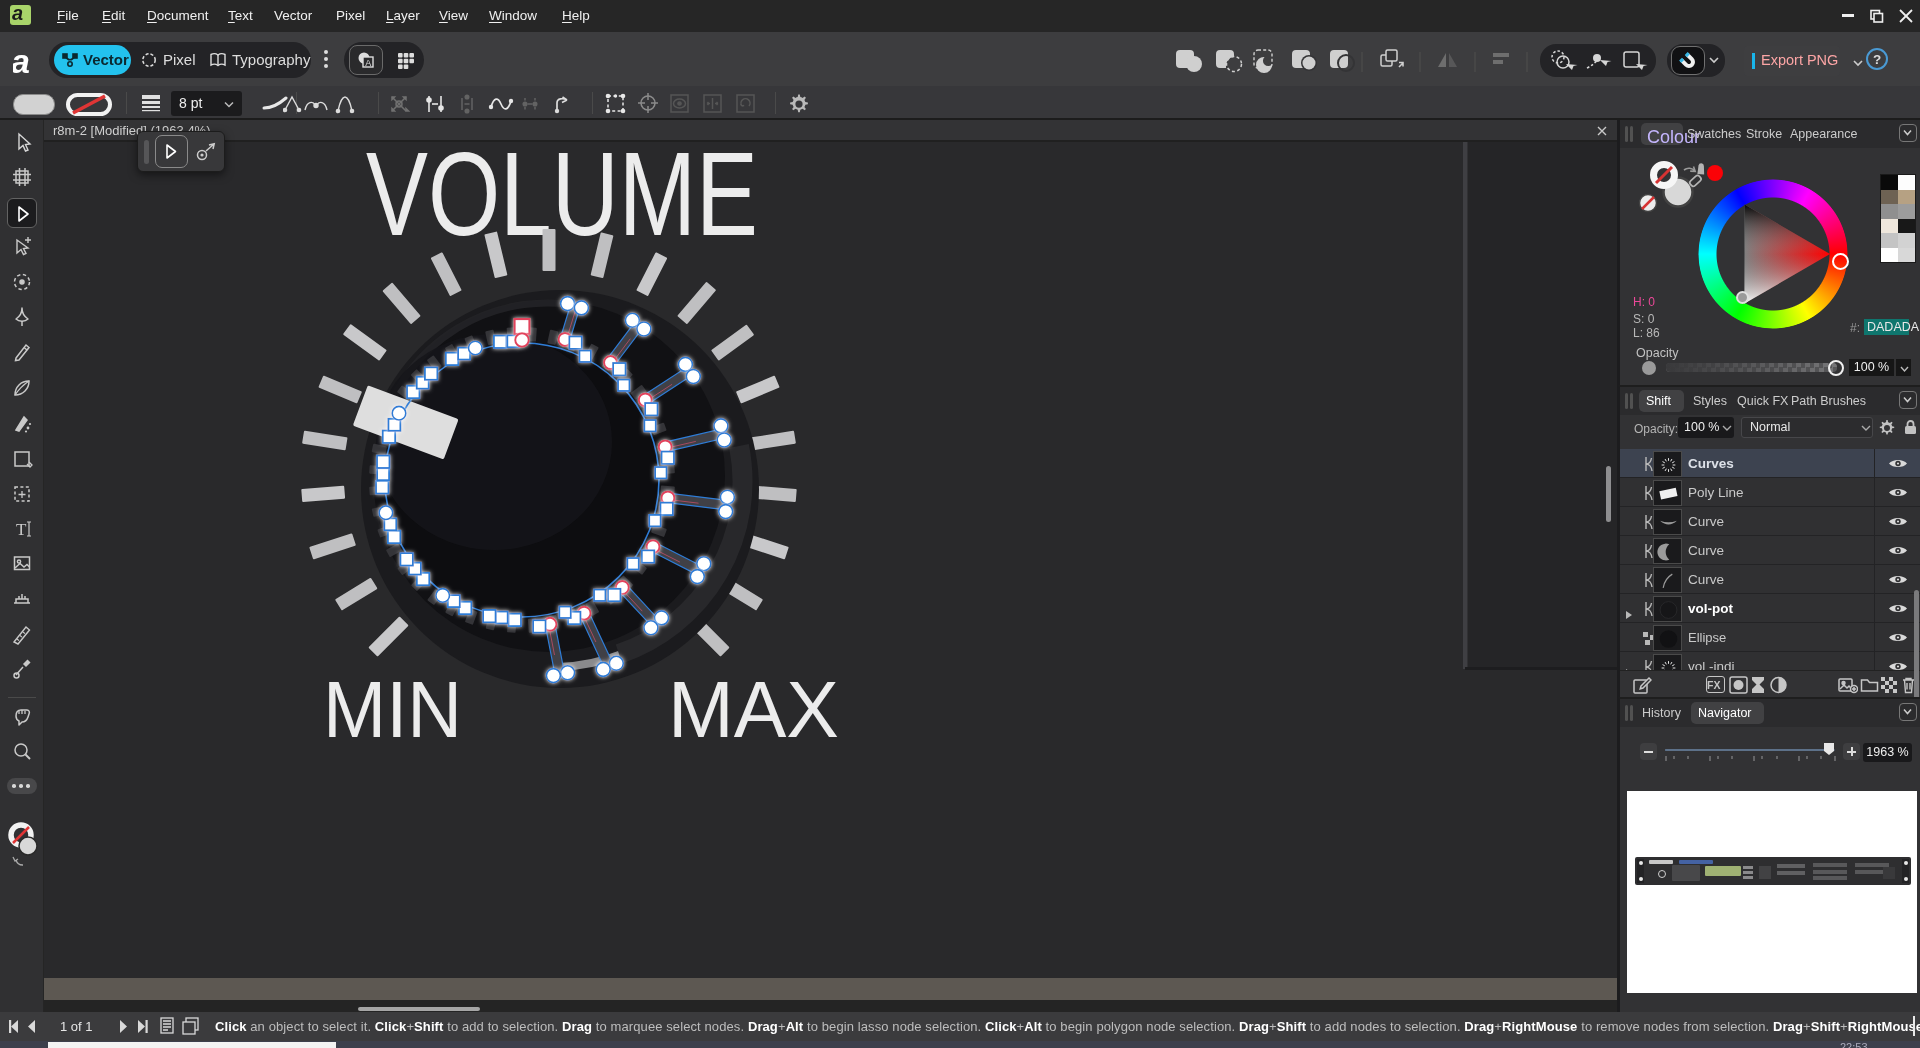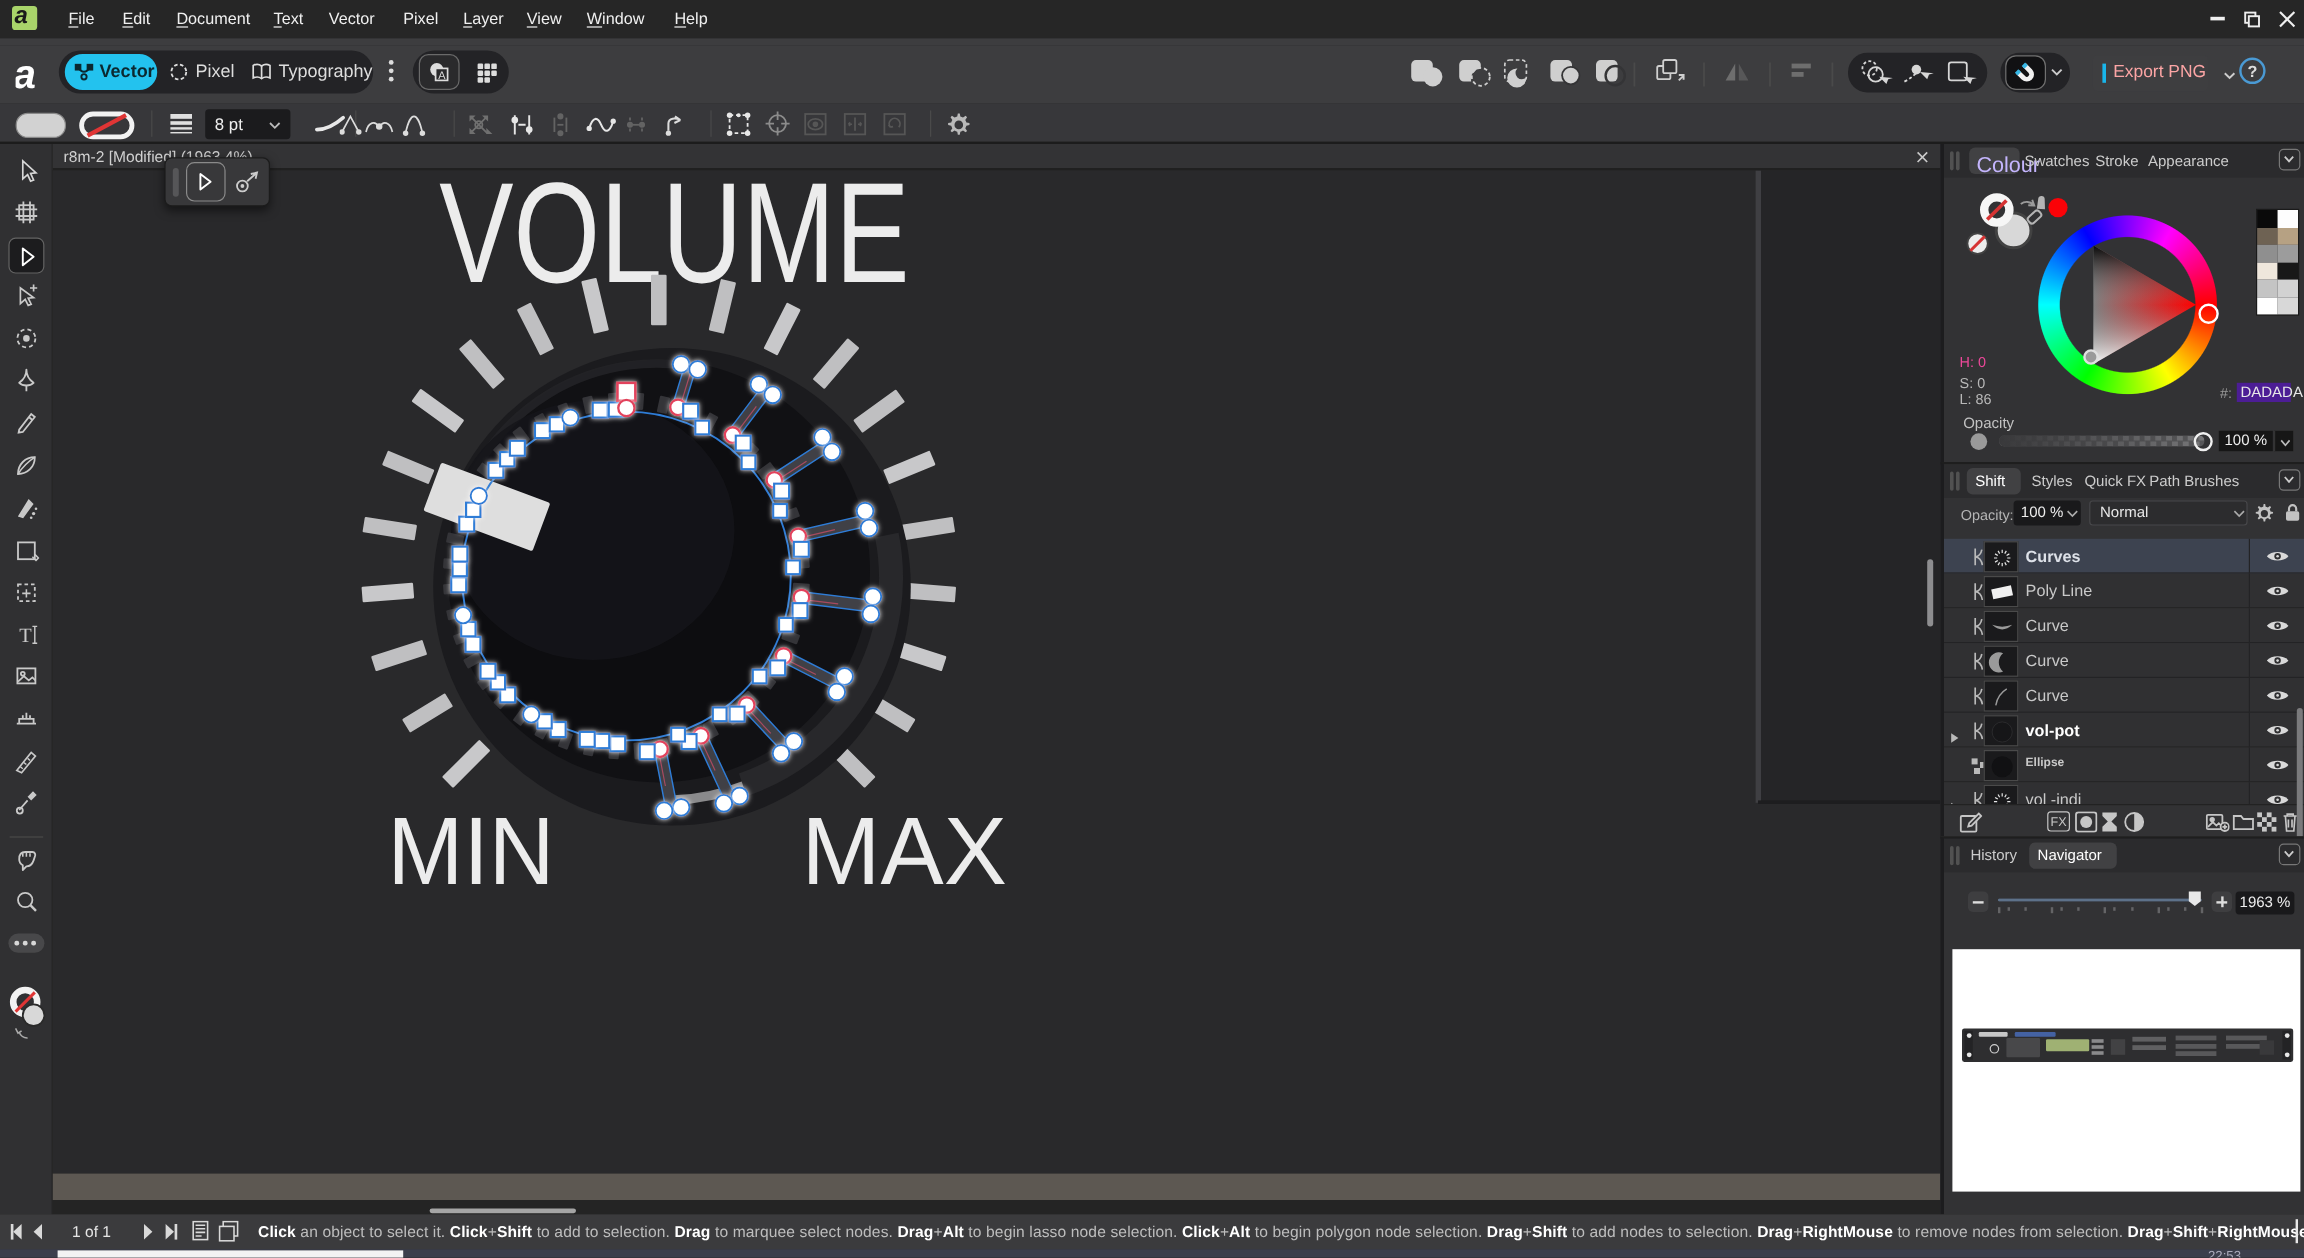--- a/index.html
+++ b/index.html
@@ -660,21 +660,21 @@
       <div class="abs" style="left:17px;top:43.5px;width:17px;height:14.5px;background:#181818"></div>
       <div class="abs" style="left:0px;top:58.0px;width:17px;height:14.5px;background:#c4c4c4"></div>
       <div class="abs" style="left:17px;top:58.0px;width:17px;height:14.5px;background:#d2d2d2"></div>
       <div class="abs" style="left:0px;top:72.5px;width:17px;height:14.5px;background:#ffffff"></div>
       <div class="abs" style="left:17px;top:72.5px;width:17px;height:14.5px;background:#d8d8d8"></div>
     </div>
  <div class="abs" style="left:13px;top:175px;font-size:12px;color:#ec4899">H: 0</div>
  <div class="abs" style="left:13px;top:192px;font-size:12px;color:#b8b8b8">S: 0</div>
  <div class="abs" style="left:13px;top:206px;font-size:12px;color:#b8b8b8">L: 86</div>
  <div class="abs" style="left:230px;top:201px;font-size:12px;color:#999">#:</div>
- <div class="abs" style="left:244px;top:199px;width:45px;height:16px;background:#4c1d95;color:#e8e8e8;font-size:12.5px;padding:1px 0 0 3px">DADADA</div>
+ <div class="abs" style="left:244px;top:199px;width:45px;height:16px;background:#0f766e;color:#e8e8e8;font-size:12.5px;padding:1px 0 0 3px">DADADA</div>
  <div class="abs" style="left:16px;top:226px;font-size:12.5px;color:#c2c2c2">Opacity</div>
  <svg class="abs" style="left:21px;top:240px" width="16" height="16" viewBox="0 0 16 16">
       <circle cx="8" cy="8" r="7" fill="#9a9a9a"></circle>
     </svg>
  <div class="abs" style="left:46px;top:243px;width:171px;height:9px;border-radius:4px;background:repeating-conic-gradient(#6e6e70 0% 25%, #4a4a4c 0% 50%) 0 0/9px 9px;"></div>
  <div class="abs" style="left:46px;top:243px;width:171px;height:9px;border-radius:4px;background:linear-gradient(90deg,#39393b,rgba(160,160,162,0.15))"></div>
  <svg class="abs" style="left:206px;top:238px" width="20" height="20" viewBox="0 0 20 20">
       <circle cx="10" cy="10" r="7" fill="none" stroke="#f0f0f0" stroke-width="2"></circle>
     </svg>
  <div class="abs" style="left:229px;top:239px;width:45px;height:17px;background:#161616;color:#eee;font-size:12.5px;text-align:center;line-height:17px">100 %</div>
@@ -841,21 +841,21 @@
           <rect x="5" y="5" width="5" height="5"></rect>
           <rect x="12" y="8" width="5" height="5"></rect>
           <rect x="7" y="13" width="5" height="5"></rect>
         </g>
       </svg>
       <div class="abs" style="left:33px;top:1.5px;width:29px;height:26px;background:#1a1a1c;border:1px solid #4a4a4a">
         <svg width="29" height="26" viewBox="0 0 38 26">
           <circle cx="19" cy="13" r="11.5" fill="#111113"></circle>
         </svg>
       </div>
-      <div class="abs" style="left:68px;top:7px;font-size:10px;color:#c9c9c9;font-weight:bold">Ellipse</div>
+      <div class="abs" style="left:68px;top:7px;font-size:13px;color:#c9c9c9;font-weight:normal">Ellipse</div>
       <div class="abs" style="left:254px;top:0;width:1px;height:29px;background:#232325"></div>
       <svg class="abs" style="left:268px;top:8px" width="20" height="13" viewBox="0 0 20 13">
         <path d="M1 6.5 C4.5 1.8 15.5 1.8 19 6.5 C15.5 11.2 4.5 11.2 1 6.5 Z" fill="#d9d9d9"></path>
         <circle cx="10" cy="6.5" r="2.7" fill="#303032"></circle>
         <circle cx="10" cy="6.5" r="1.1" fill="#d9d9d9"></circle>
       </svg>
     </div>
     <div class="abs" style="left:0;top:265px;width:303px;height:29px;background:#303032;border-bottom:1px solid #232325">
       <svg class="abs" style="left:18px;top:4px" width="18" height="22" viewBox="0 0 18 22">
         <path d="M8 4 L8 18 M8 11 C11 11 13 8 13.5 5 M8 11 C11 11 13.5 14 14 18" stroke="#b9b9b9" stroke-width="1.4" fill="none"></path>
@@ -887,21 +887,21 @@
         <path d="M1 6.5 C4.5 1.8 15.5 1.8 19 6.5 C15.5 11.2 4.5 11.2 1 6.5 Z" fill="#d9d9d9"></path>
         <circle cx="10" cy="6.5" r="2.7" fill="#303032"></circle>
         <circle cx="10" cy="6.5" r="1.1" fill="#d9d9d9"></circle>
       </svg>
     </div>
  <div class="abs" style="left:0;top:283px;width:303px;height:29px;background:#323234;border-top:1px solid #222">
   <svg class="abs" style="left:12px;top:5px" width="20" height="20" viewBox="0 0 20 20" fill="none" stroke="#c6c6c6" stroke-width="1.5">
     <rect x="2" y="4" width="13" height="13" rx="1"></rect>
         <path d="M9 10 L17 2 l2 2 L11 12 l-2.8 0.8 Z" fill="#323234"></path>
   </svg>
-  <div class="abs" style="left:86px;top:5px;width:19px;height:17px;border:1.7px solid #c6c6c6;border-radius:3px;color:#c6c6c6;font-size:10.5px;font-weight:normal;text-align:center;line-height:16px">FX</div>
+  <div class="abs" style="left:86px;top:5px;width:19px;height:17px;border:1.7px solid #c6c6c6;border-radius:3px;color:#c6c6c6;font-size:10.5px;font-weight:bold;line-height:16px">FX</div>
   <svg class="abs" style="left:109px;top:5px" width="19" height="18" viewBox="0 0 19 18">
         <rect x="1" y="1" width="17" height="16" rx="2" fill="none" stroke="#c6c6c6" stroke-width="1.5"></rect>
         <circle cx="9.5" cy="9" r="5" fill="#c6c6c6"></circle>
       </svg>
   <svg class="abs" style="left:130px;top:5px" width="16" height="18" viewBox="0 0 16 18" fill="#c6c6c6">
         <path d="M2 1 h12 v3 l-4.5 4.5 L14 13 v4 H2 v-4 l4.5-4.5 L2 4 Z"></path>
       </svg>
   <svg class="abs" style="left:149px;top:5px" width="19" height="18" viewBox="0 0 19 18">
         <circle cx="9.5" cy="9" r="7.5" fill="none" stroke="#c6c6c6" stroke-width="1.5"></circle>
         <path d="M9.5 1.5 a7.5 7.5 0 0 1 0 15 z" fill="#c6c6c6"></path>

